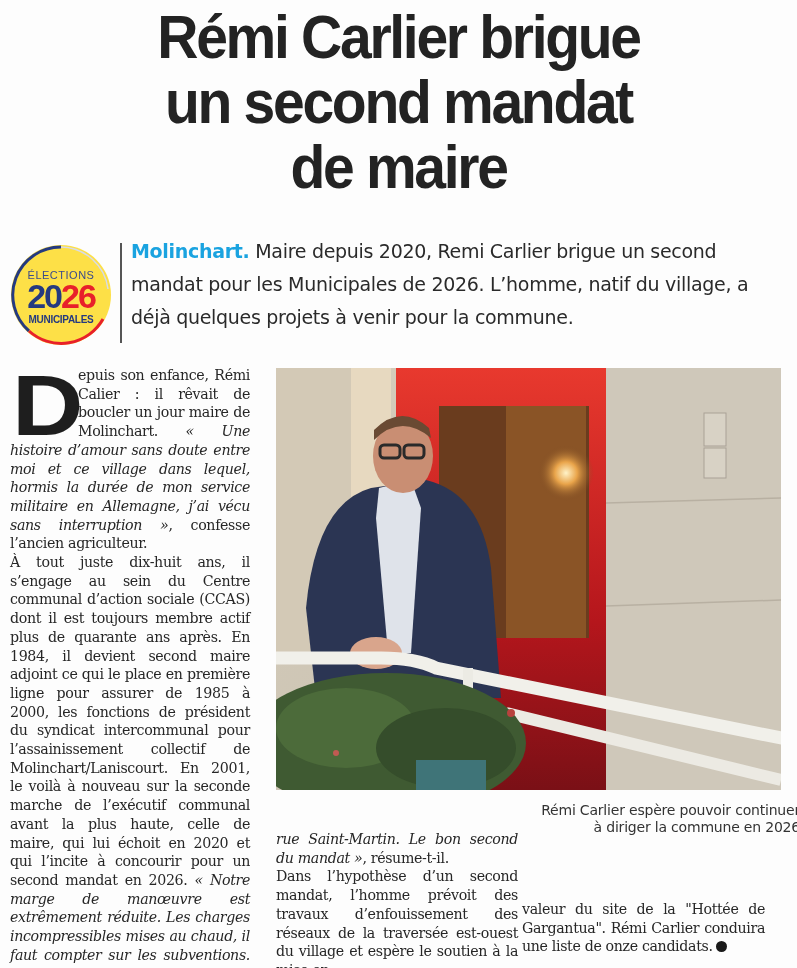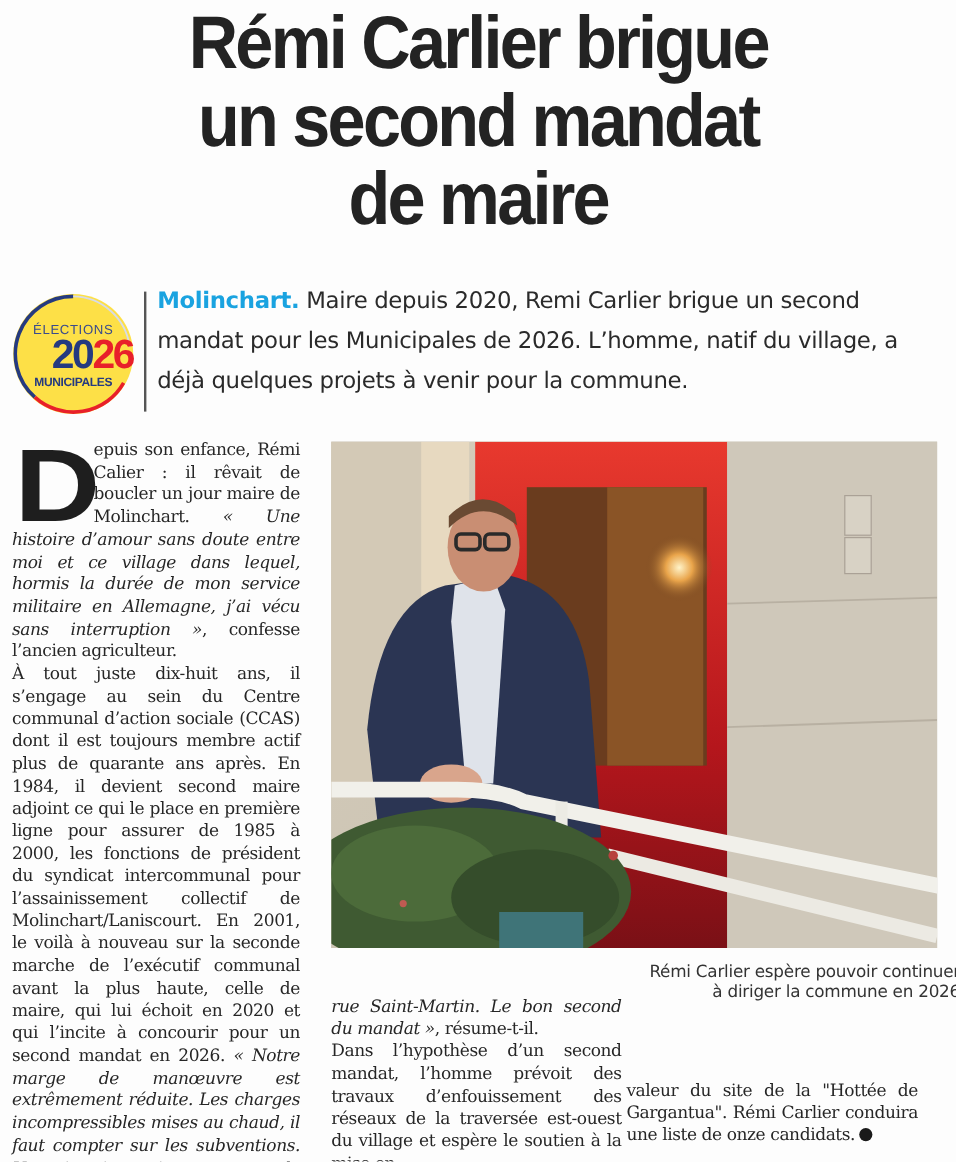--- a/index.html
+++ b/index.html
@@ -12,21 +12,21 @@
   }
   .headline div { white-space: nowrap; }
   .logo {
     position: absolute; left: 11px; top: 245px; width: 100px; height: 100px;
     border-radius: 50%; background: #fde047;
   }
   .logo svg { position: absolute; left: 0; top: 0; }
   .logo .l1 { position: absolute; left: 0; width: 100px; top: 24px; text-align: center;
     font-family: "Liberation Sans", sans-serif; font-size: 11px; color: #3a4b8c; letter-spacing: 0.5px; }
   .logo .l2 { position: absolute; left: 0; width: 100px; top: 33px; text-align: center;
-    font-family: "Liberation Sans", sans-serif; font-weight: bold; font-size: 34px; line-height: 36px; letter-spacing: -2px; margin-left: 16px; }
+    font-family: "Liberation Sans", sans-serif; font-weight: bold; font-size: 34px; line-height: 36px; letter-spacing: -2px; }
   .logo .l2 .blue { color: #253a80; }
   .logo .l2 .red { color: #e8202a; }
   .logo .l3 { position: absolute; left: 0; width: 100px; top: 69px; text-align: center;
     font-family: "Liberation Sans", sans-serif; font-weight: bold; font-size: 10px; color: #253a80; letter-spacing: -0.3px; }
   .chapo-bar { position: absolute; left: 120px; top: 243px; width: 2px; height: 100px; background: #555; }
   .chapo {
     position: absolute; left: 131px; top: 235px; width: 660px;
     font-family: "DejaVu Sans", sans-serif; font-size: 19px; line-height: 33px; color: #2a2a2a;
     letter-spacing: -0.3px;
   }

